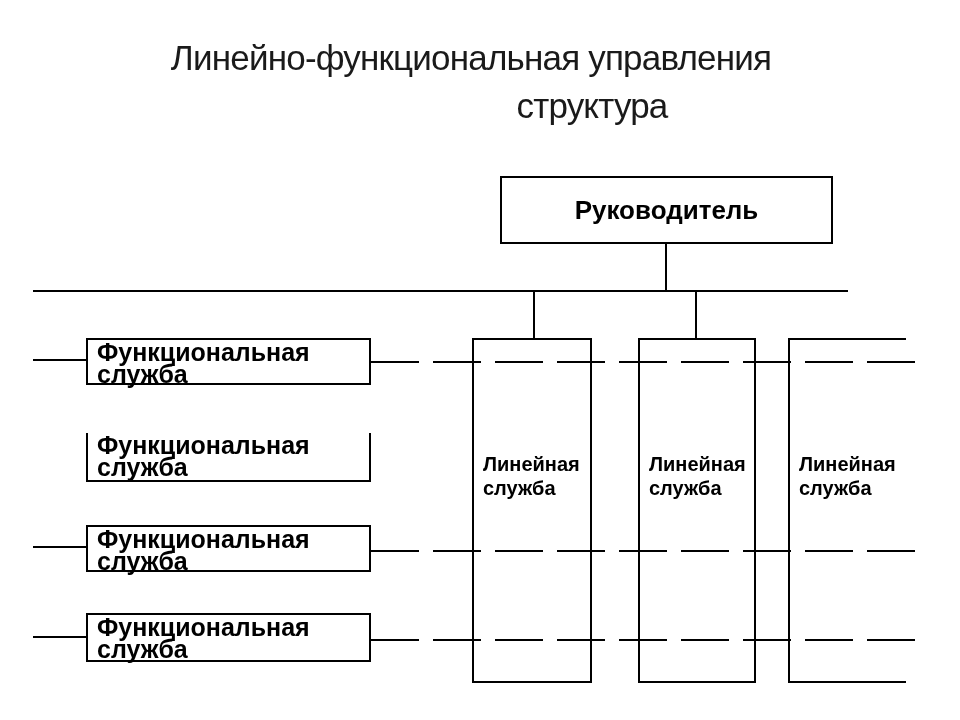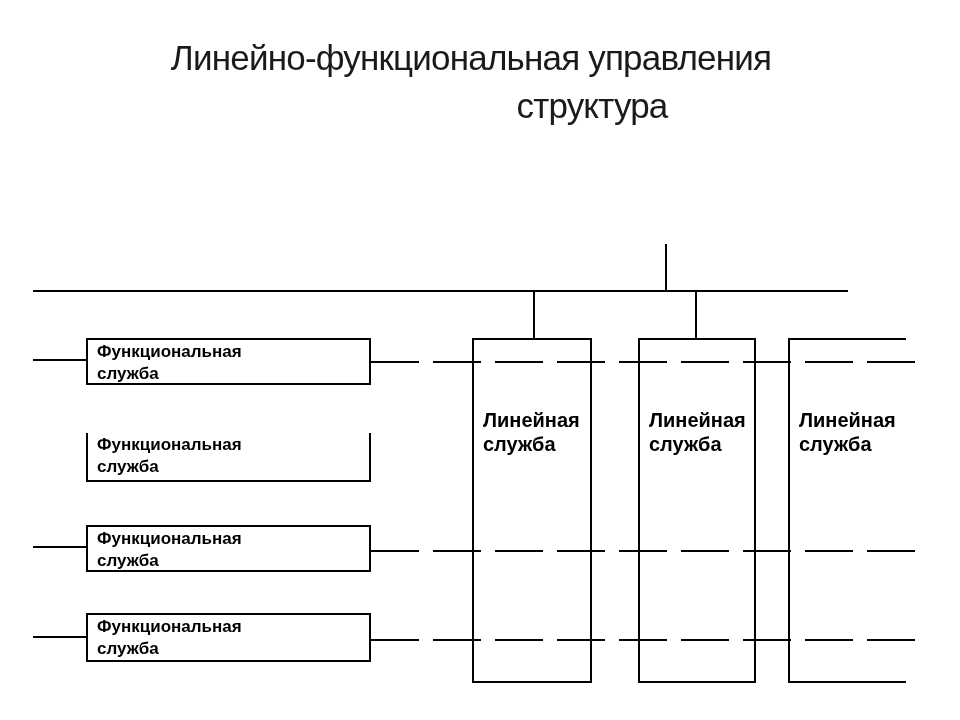--- a/index.html
+++ b/index.html
@@ -33,32 +33,32 @@
     border: 2px solid #000000;
     background: transparent;
   }
   .director-box {
     left: 500px; top: 176px; width: 333px; height: 68px;
     display: flex; align-items: center; justify-content: center;
     font-size: 26px; font-weight: 700;
   }
   .fbox {
     left: 86px; width: 285px;
-    font-size: 17px; font-weight: 700; line-height: 22px;
+    font-size: 25px; font-weight: 700; line-height: 22px;
     padding: 1px 6px 16px 9px;
   }
   .fbox-1 { top: 338px; height: 47px; }
   .fbox-2 { top: 433px; height: 49px; border-top: none; }
   .fbox-3 { top: 525px; height: 47px; }
   .fbox-4 { top: 613px; height: 49px; }
 
   .lbox {
     top: 338px; height: 345px;
     font-size: 20px; font-weight: 700; line-height: 24px;
-    padding: 68px 4px 0 9px;
+    padding: 112px 4px 0 9px;
   }
   .lbox-1 { left: 472px; width: 120px; }
   .lbox-2 { left: 638px; width: 118px; }
   .lbox-3 { left: 788px; width: 118px; border-right: none; }
 
   
   .hline { background: #000000; height: 2px; }
   .vline { background: #000000; width: 2px; }
   .dline {
     height: 2px;
@@ -77,20 +77,23 @@
   .line-dash-f4      { left: 371px; top: 639px; width: 552px; }
 </style>
 </head>
 <body>
 
 <div class="canvas">
 
   <div class="title-line title-1">Линейно-функциональная управления</div>
   <div class="title-line title-2">структура</div>
 
+  <div class="box director-box">
+    <span>Руководитель</span>
+  </div>
 
   <div class="abs vline line-director-drop"></div>
   <div class="abs hline line-main-rail"></div>
   <div class="abs vline line-drop-l1"></div>
   <div class="abs vline line-drop-l2"></div>
   <div class="abs hline line-stub-f1"></div>
   <div class="abs hline line-stub-f3"></div>
   <div class="abs hline line-stub-f4"></div>
   <div class="abs dline line-dash-f1"></div>
   <div class="abs dline line-dash-f3"></div>

